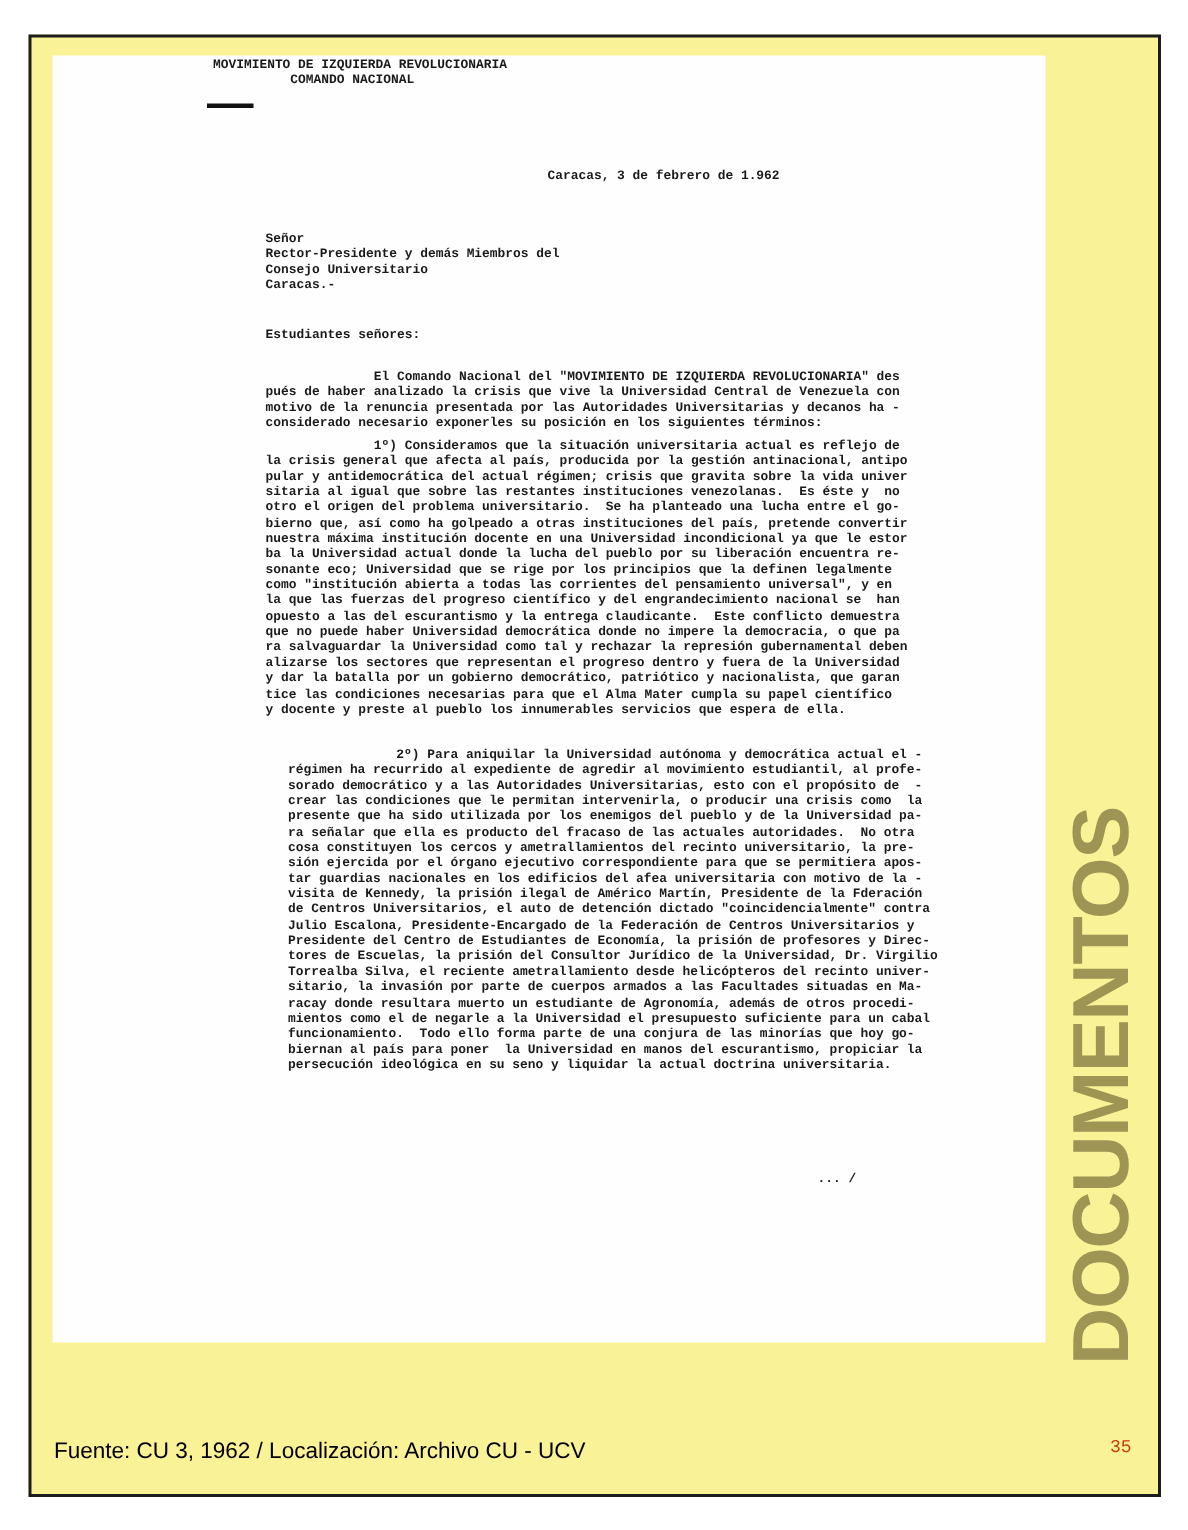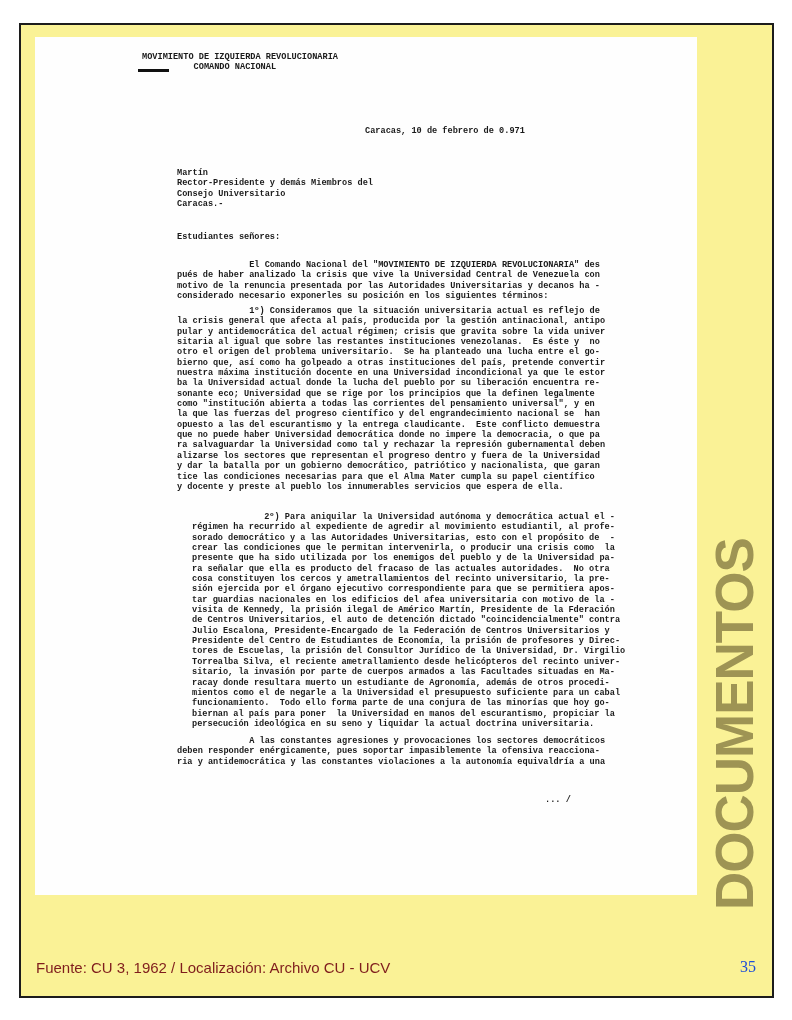--- a/index.html
+++ b/index.html
@@ -29,21 +29,20 @@
   
   .typed {
     position: absolute;
     font-family: "Liberation Mono", "DejaVu Sans Mono", monospace;
     font-size: 8.6px;
     line-height: 10.35px;
     font-weight: bold;
     color: #1a1a1a;
     white-space: pre;
     letter-spacing: 0;
-    margin-top: 14px;
   }
   .org-block   { left: 142px; top: 38px; }
   .org-rule    { position: absolute; left: 138px; top: 69px; width: 31px; height: 3px; background: #111; }
   .date-line   { left: 365px; top: 112px; }
   .addressee   { left: 177px; top: 154px; }
   .salutation  { left: 177px; top: 218px; }
   .para1       { left: 177px; top: 246px; }
   .para2       { left: 177px; top: 292px; }
   .para3       { left: 192px; top: 498px; }
   .para4       { left: 177px; top: 722px; }
@@ -61,28 +60,28 @@
     letter-spacing: -1px;
     color: #9e9454;
     white-space: nowrap;
   }
   
   .footer-source {
     position: absolute;
     left: 34px; top: 957px;
     font-family: "Liberation Sans", sans-serif;
     font-size: 15px;
-    color: #7f1d1d;
+    color: #000000;
   }
   .folio {
     position: absolute;
     left: 738px; top: 956px;
-    font-family: Liberation Serif, serif;
-    font-size: 16px;
-    color: #1d4ed8;
+    font-family: Liberation Mono, monospace;
+    font-size: 12px;
+    color: #c2410c;
   }
 </style>
 </head>
 <body>
 
 <div id="canvas">
 
   <div class="panel">
 
     <div class="side-label" style="position:absolute; left:687px; top:885px;">DOCUMENTOS</div>
@@ -92,23 +91,23 @@
     <div class="folio" style="left:719px; top:933px;">35</div>
   </div>
 
   <div class="scan"></div>
 
   <div class="typed org-block">MOVIMIENTO DE IZQUIERDA REVOLUCIONARIA
           COMANDO NACIONAL</div>
 
   <div class="org-rule"></div>
 
-  <div class="typed date-line">Caracas, 10 de febrero de 0.971</div>
+  <div class="typed date-line">Caracas, 3 de febrero de 1.962</div>
 
-  <div class="typed addressee">Martín
+  <div class="typed addressee">Señor
 Rector-Presidente y demás Miembros del
 Consejo Universitario
 Caracas.-</div>
 
   <div class="typed salutation">Estudiantes señores:</div>
 
   <div class="typed para1">              El Comando Nacional del "MOVIMIENTO DE IZQUIERDA REVOLUCIONARIA" des
 pués de haber analizado la crisis que vive la Universidad Central de Venezuela con
 motivo de la renuncia presentada por las Autoridades Universitarias y decanos ha -
 considerado necesario exponerles su posición en los siguientes términos:</div>
@@ -147,19 +146,16 @@
 Presidente del Centro de Estudiantes de Economía, la prisión de profesores y Direc-
 tores de Escuelas, la prisión del Consultor Jurídico de la Universidad, Dr. Virgilio
 Torrealba Silva, el reciente ametrallamiento desde helicópteros del recinto univer-
 sitario, la invasión por parte de cuerpos armados a las Facultades situadas en Ma-
 racay donde resultara muerto un estudiante de Agronomía, además de otros procedi-
 mientos como el de negarle a la Universidad el presupuesto suficiente para un cabal
 funcionamiento.  Todo ello forma parte de una conjura de las minorías que hoy go-
 biernan al país para poner  la Universidad en manos del escurantismo, propiciar la
 persecución ideológica en su seno y liquidar la actual doctrina universitaria.</div>
 
-  <div class="typed para4">              A las constantes agresiones y provocaciones los sectores democráticos
-deben responder enérgicamente, pues soportar impasiblemente la ofensiva reacciona-
-ria y antidemocrática y las constantes violaciones a la autonomía equivaldría a una</div>
 
   <div class="typed cont-mark">... /</div>
 
 </div>
 
 </body></html>

